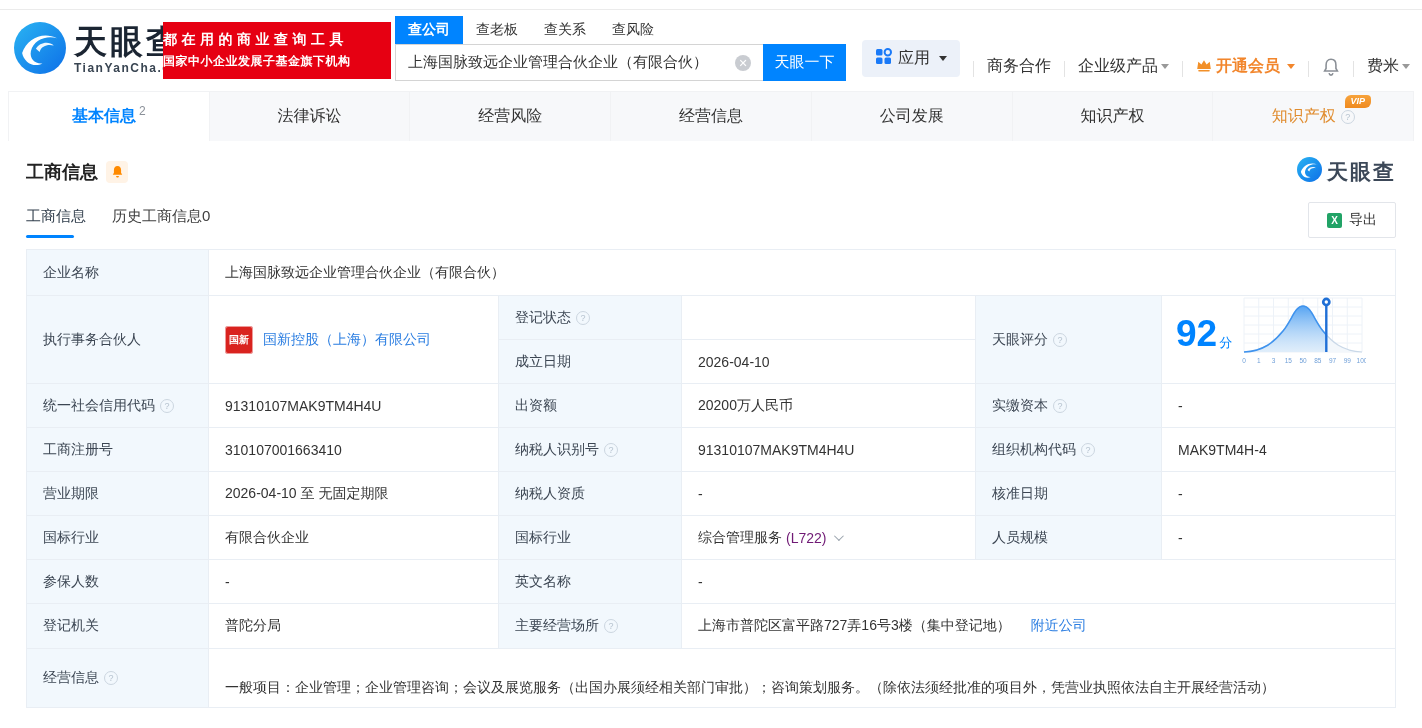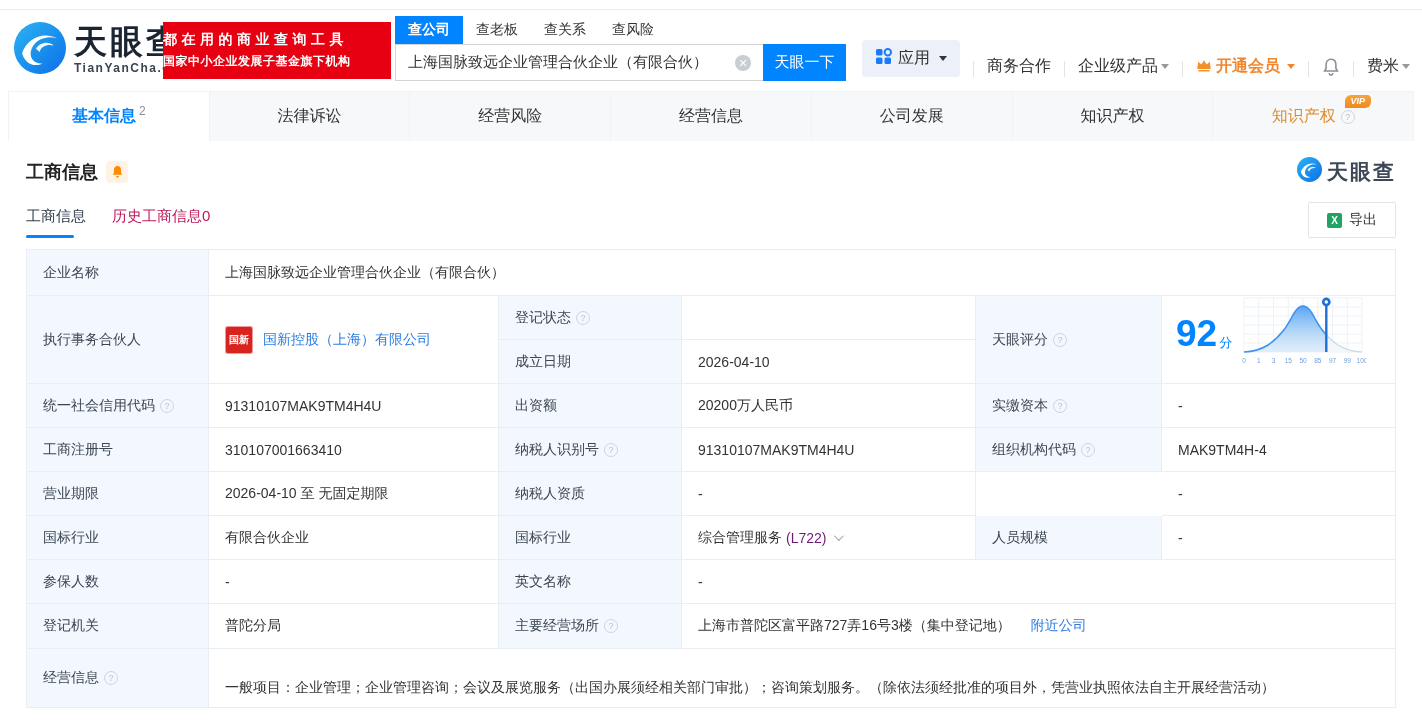--- a/index.html
+++ b/index.html
@@ -58,21 +58,21 @@
   .section { padding:0 26px; }
   .sec-head { display:flex; align-items:center; justify-content:space-between; margin-top:16px; }
   .sec-title-wrap { display:flex; align-items:center; gap:8px; }
   .sec-title { font-size:18px; font-weight:bold; color:#222; }
   .bell-chip { width:22px; height:22px; background:#fff3e6; border-radius:4px; display:flex;
     align-items:center; justify-content:center; cursor:pointer; }
   .wm { display:flex; align-items:center; gap:5px; }
   .wm .wm-text { font-size:21px; font-weight:bold; color:#3c4858; letter-spacing:2px; }
   .subtabs-row { display:flex; justify-content:space-between; align-items:flex-end; margin-top:16px; }
   .subtabs { display:flex; gap:26px; }
-  .subtab { font-size:15px; padding-bottom:12px; position:relative; cursor:pointer; color:#be185d; }
+  .subtab { font-size:15px; padding-bottom:12px; position:relative; cursor:pointer; color:#404040; }
   .subtab.active { color:#33404e; }
   .subtab.active::after { content:""; position:absolute; left:0; bottom:0; width:48px; height:3px;
     background:#0084ff; border-radius:2px; }
   .export-btn { display:flex; align-items:center; gap:7px; border:1px solid #e2e5ea; border-radius:2px;
     background:#fff; padding:8px 18px; font-size:14px; color:#333; cursor:pointer; font-family:inherit; }
   .xls-ic { width:15px; height:15px; background:#21a366; border-radius:2px; color:#fff; font-size:10px;
     font-weight:bold; line-height:15px; text-align:center; }
 
   
   .biz-table { margin-top:11px; display:grid; border:1px solid #e9eef4;
@@ -373,20 +373,23 @@
       </div>
     <div class="cell" style="grid-area:6/2/7/3">
         <span>2026-04-10 至 无固定期限</span>
       </div>
     <div class="cell lbl" style="grid-area:6/3/7/4">
         <span>纳税人资质</span>
       </div>
     <div class="cell" style="grid-area:6/4/7/5">
         <span>-</span>
       </div>
+    <div class="cell lbl" style="grid-area:6/5/7/6">
+        <span>核准日期</span>
+      </div>
     <div class="cell cr" style="grid-area:6/6/7/7">
         <span>-</span>
       </div>
 
     <div class="cell lbl" style="grid-area:7/1/8/2">
         <span>国标行业</span>
       </div>
     <div class="cell" style="grid-area:7/2/8/3">
         <span>有限合伙企业</span>
       </div>

